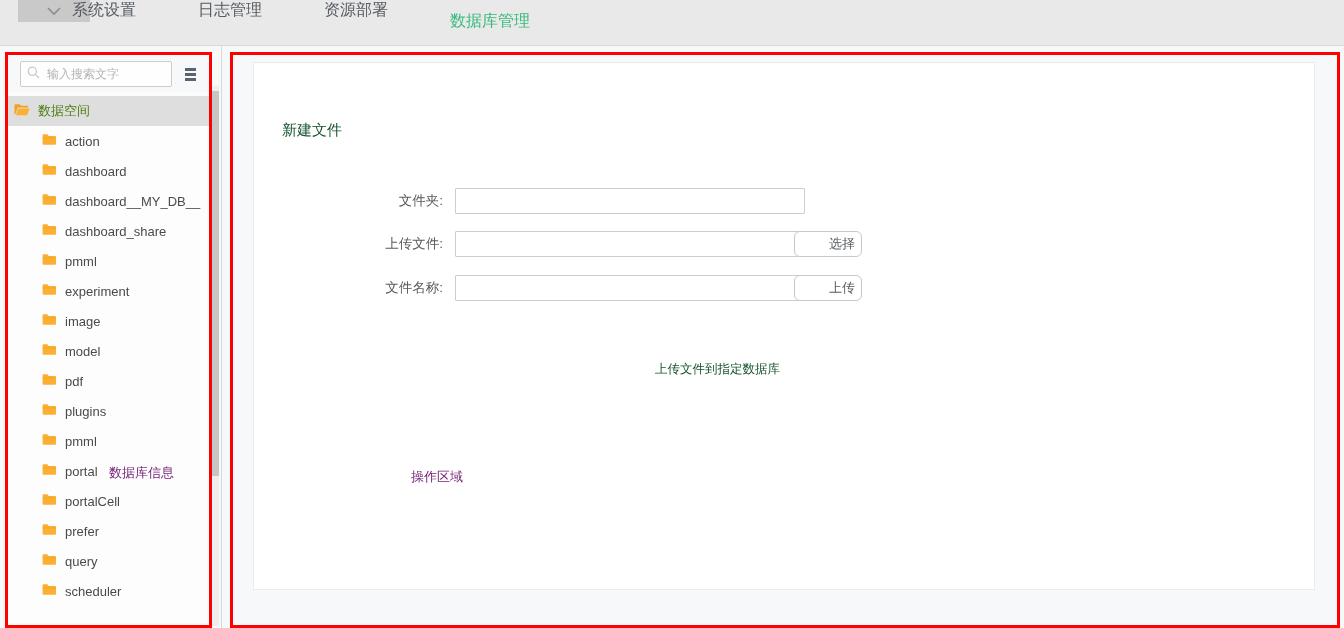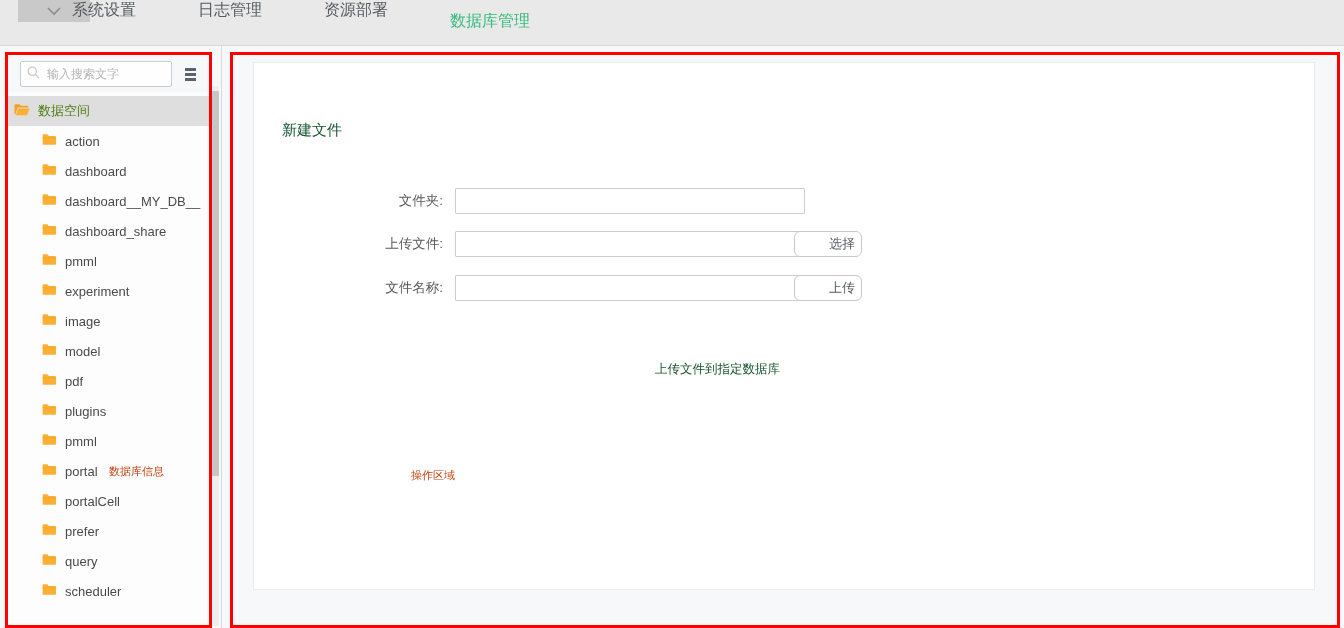--- a/index.html
+++ b/index.html
@@ -207,22 +207,22 @@
   }
 
   
   .anno-box {
     position: absolute;
     border: 3px solid #ff0000;
     pointer-events: none;
   }
   .anno-text {
     position: absolute;
-    color: #c2410c;
-    font-size: 11px;
+    color: #701a75;
+    font-size: 13px;
     white-space: nowrap;
   }
 </style>
 </head>
 <body>
 
 <div id="topnav">
 
   <div id="corner-tab">
     <span>

